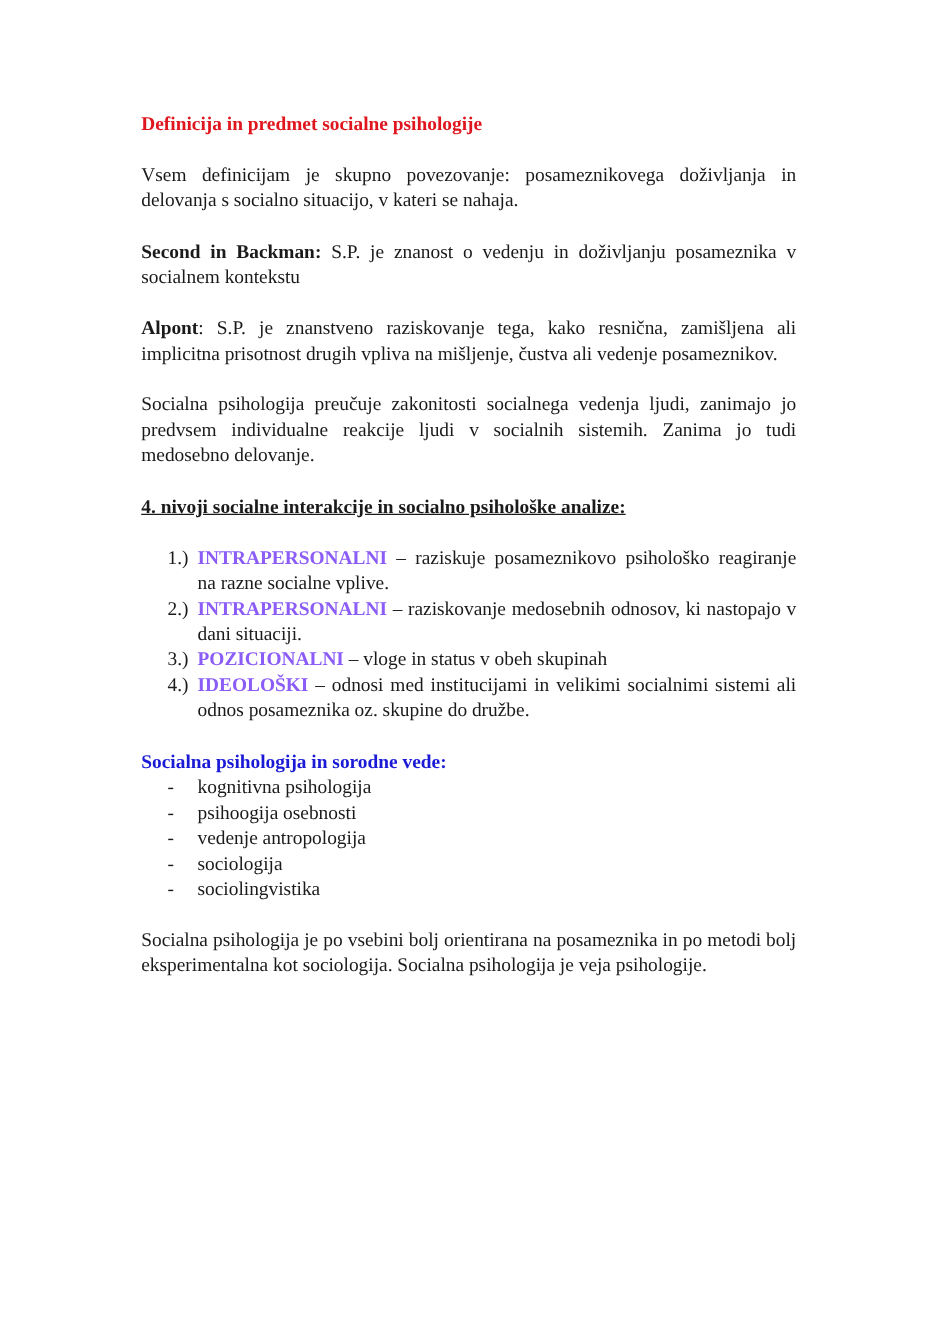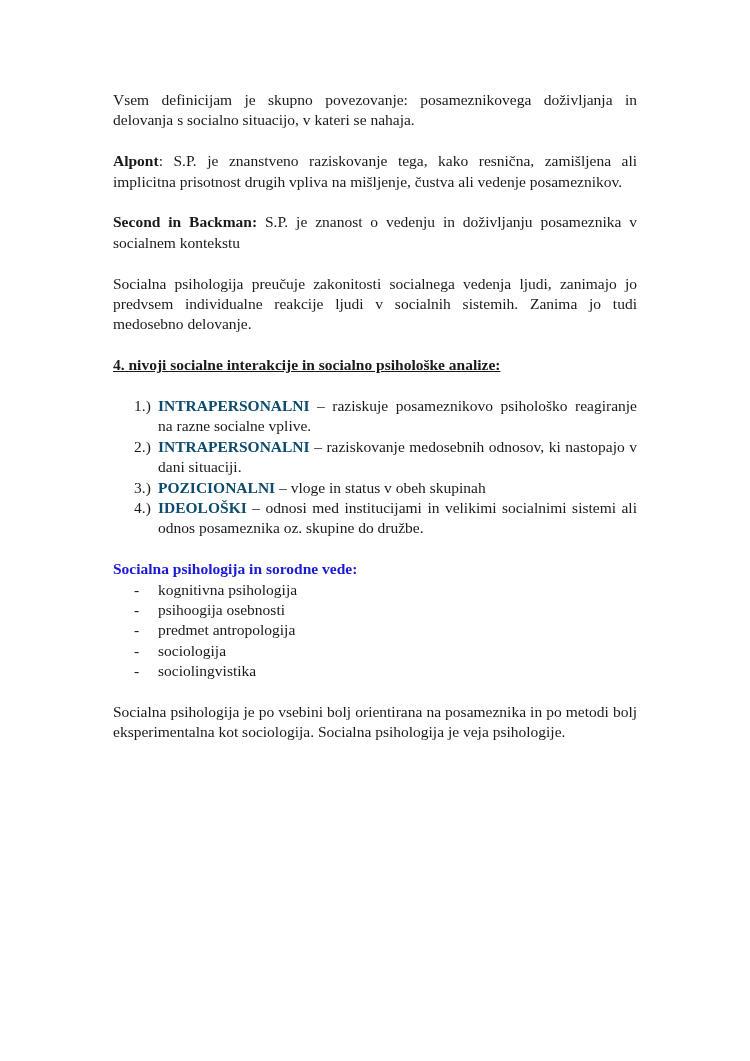--- a/index.html
+++ b/index.html
@@ -38,21 +38,21 @@
       margin: 0;
     }
     .heading-black {
       font-weight: bold;
       margin: 0 0 20.4px 0;
       text-decoration: underline;
     }
     .b { font-weight: bold; }
     .level-name {
       font-weight: bold;
-      color: #0c4a6e;
+      color: #8b5cf6;
     }
     ol.levels {
       list-style: none;
       margin: 0 0 20.4px 0;
       padding: 0;
     }
     ol.levels li {
       position: relative;
       padding-left: 45px;
       text-align: justify;
@@ -75,26 +75,27 @@
       position: absolute;
       left: 21px;
       top: 0;
     }
   </style>
 </head>
 <body>
 
 <div class="page">
 
+  <p class="heading-red">Definicija in predmet socialne psihologije</p>
 
   <p class="p">Vsem definicijam je skupno povezovanje: posameznikovega doživljanja in delovanja s socialno situacijo, v kateri se nahaja.</p>
 
+  <p class="p"><span class="b">Second in Backman:</span><span> S.P. je znanost o vedenju in doživljanju posameznika v socialnem kontekstu</span></p>
+
   <p class="p"><span class="b">Alpont</span><span>: S.P. je znanstveno raziskovanje tega, kako resnična, zamišljena ali implicitna prisotnost drugih vpliva na mišljenje, čustva ali vedenje posameznikov.</span></p>
-
-  <p class="p"><span class="b">Second in Backman:</span><span> S.P. je znanost o vedenju in doživljanju posameznika v socialnem kontekstu</span></p>
 
   <p class="p">Socialna psihologija preučuje zakonitosti socialnega vedenja ljudi, zanimajo jo predvsem individualne reakcije ljudi v socialnih sistemih. Zanima jo tudi medosebno delovanje.</p>
 
   <p class="heading-black">4. nivoji socialne interakcije in socialno psihološke analize:</p>
 
   <ol class="levels">
     <li>
       <span class="num">1.)</span><span class="level-name">INTRAPERSONALNI</span><span> – raziskuje posameznikovo psihološko reagiranje na razne socialne vplive.</span>
     </li>
     <li>
@@ -106,21 +107,21 @@
     <li>
       <span class="num">4.)</span><span class="level-name">IDEOLOŠKI</span><span> – odnosi med institucijami in velikimi socialnimi sistemi ali odnos posameznika oz. skupine do družbe.</span>
     </li>
   </ol>
 
   <p class="heading-blue">Socialna psihologija in sorodne vede:</p>
 
   <ul class="related">
     <li><span class="dash">-</span><span>kognitivna psihologija</span></li>
     <li><span class="dash">-</span><span>psihoogija osebnosti</span></li>
-    <li><span class="dash">-</span><span>predmet antropologija</span></li>
+    <li><span class="dash">-</span><span>vedenje antropologija</span></li>
     <li><span class="dash">-</span><span>sociologija</span></li>
     <li><span class="dash">-</span><span>sociolingvistika</span></li>
   </ul>
 
 
 
   <p class="p">Socialna psihologija je po vsebini bolj orientirana na posameznika in po metodi bolj eksperimentalna kot sociologija. Socialna psihologija je veja psihologije.</p>
 
 </div>
 

